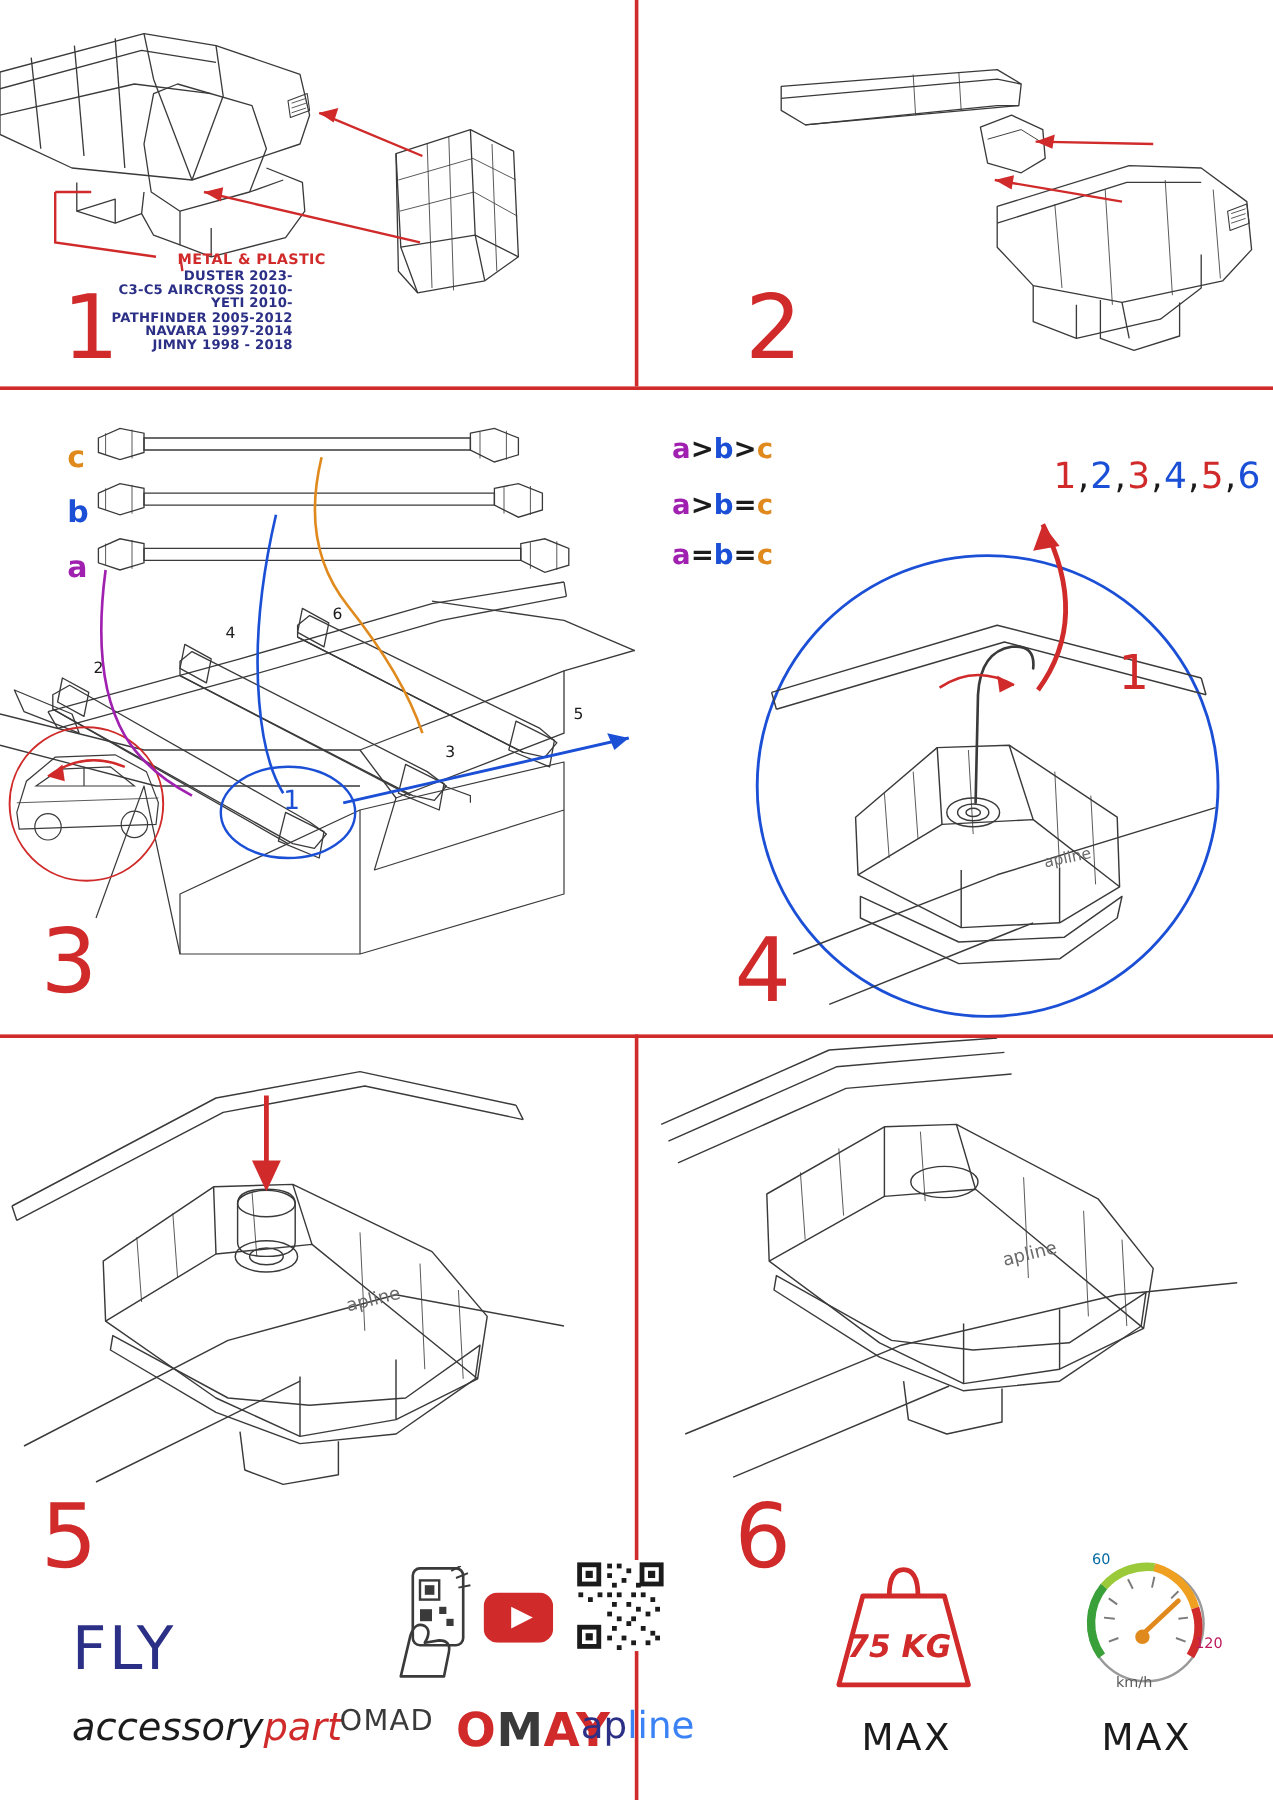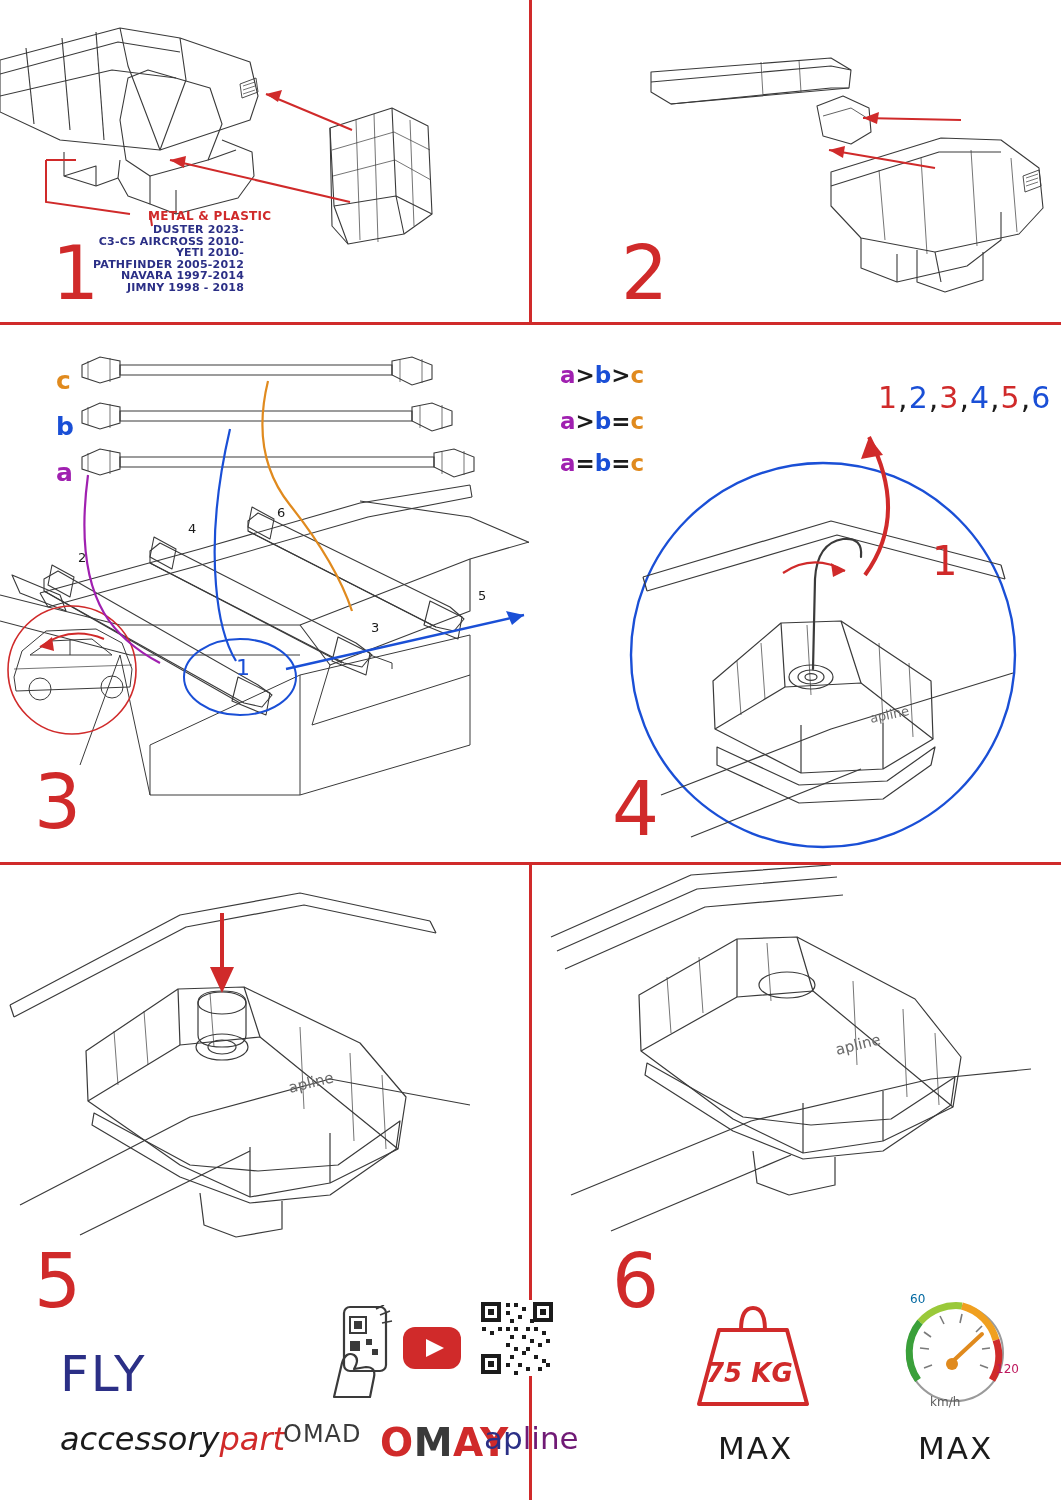--- a/index.html
+++ b/index.html
@@ -63,21 +63,21 @@
   }
   .brandrow{position:absolute;top:1420px;}
   #accessorypart{left:60px;font-size:32px;font-family:"DejaVu Sans", sans-serif;font-style:italic;}
   #accessorypart .a{color:#1b1b1b;}
   #accessorypart .b{color:#d02a2a;}
   #omad{left:283px;font-size:24px;color:#3a3a3a;letter-spacing:1px;font-family:"DejaVu Sans", sans-serif;}
   #omay{left:380px;font-size:39px;font-weight:bold;letter-spacing:.5px;font-family:"DejaVu Sans", sans-serif;}
   #omay .r{color:#d02a2a;}
   #omay .g{color:#3a3a3a;}
   #apline{left:484px;font-size:31px;color:#2b2f86;font-family:"DejaVu Sans", sans-serif;}
-  #apline .t{color:#701a75;margin-top:23px;}
+  #apline .t{color:#3b82f6;margin-top:23px;}
 
   
   #weight-text{
     position:absolute;left:706px;top:1358px;color:#d02a2a;font-size:26px;
     font-weight:bold;font-family:"DejaVu Sans", sans-serif;font-style:italic;
   }
   #max-left{
     position:absolute;left:718px;top:1430px;color:#1b1b1b;font-size:31px;
     letter-spacing:2px;font-family:"DejaVu Sans", sans-serif;
   }

